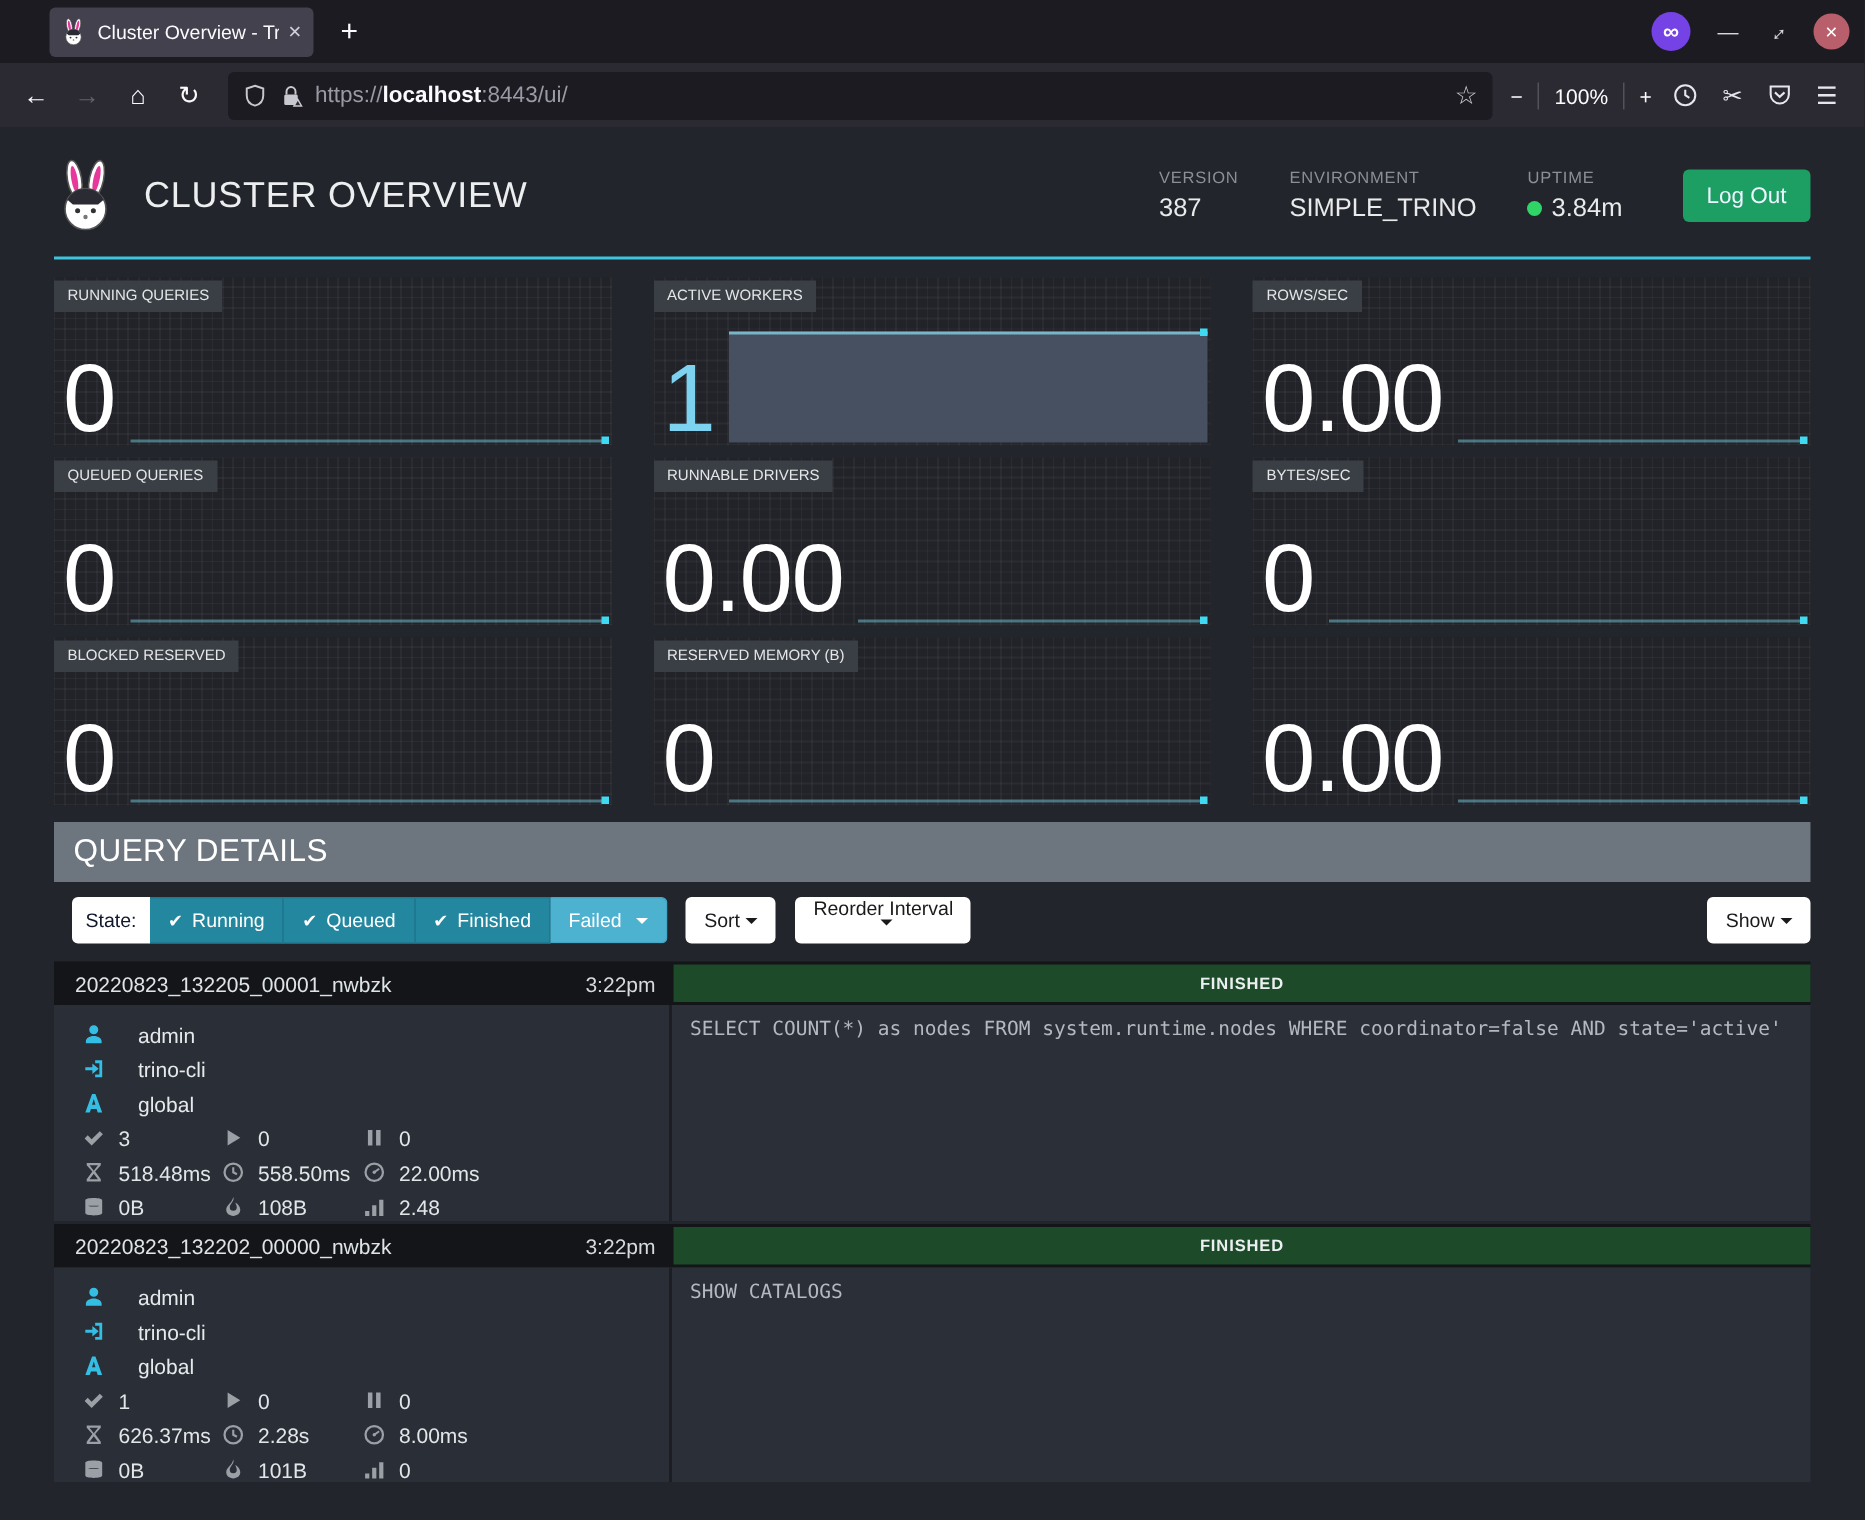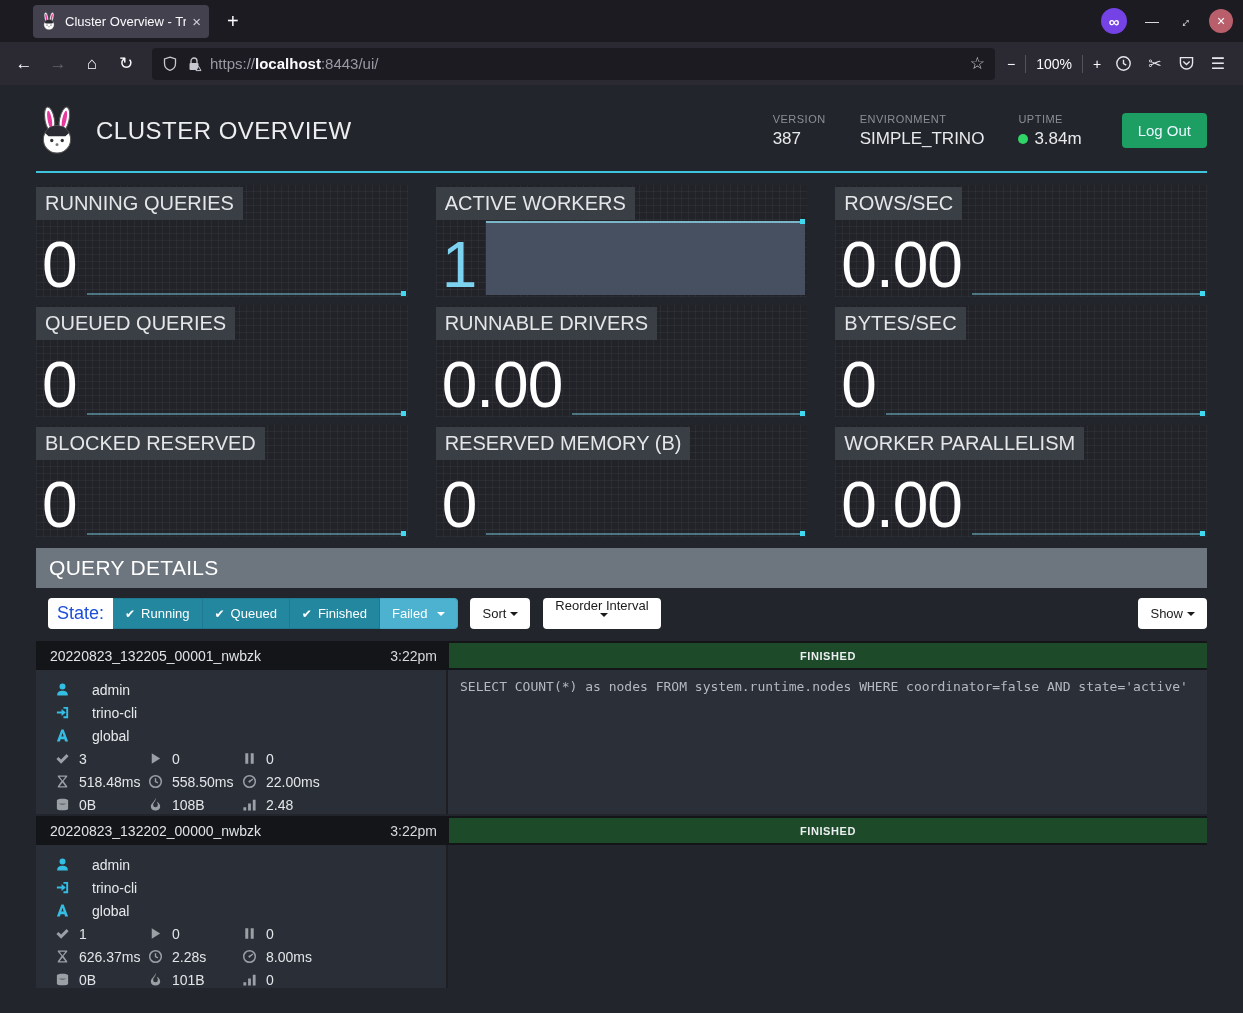--- a/index.html
+++ b/index.html
@@ -51,40 +51,40 @@
   .logout-btn { background:#1d9e62; color:#eaf6ff; border:none; border-radius:4px;
                 font-size:15px; padding:9px 16px; margin-left:6px; cursor:pointer; }
 
   
   .metrics { display:grid; grid-template-columns:repeat(3,1fr); gap:8px 28px; margin-top:12px; }
   .tile { height:112px; position:relative; background-color:#212329;
           background-image:
             repeating-linear-gradient(0deg, rgba(255,255,255,.04) 0 1px, transparent 1px 7px),
             repeating-linear-gradient(90deg, rgba(255,255,255,.04) 0 1px, transparent 1px 7px); }
   .tile .tlabel { position:absolute; top:2px; left:0; background:#3a3e45; color:#e4e6e8;
-                  font-size:20px; padding:5px 9px; }
+                  font-size:10px; padding:5px 9px; }
   .tile .trow { position:absolute; left:6px; right:2px; bottom:2px; height:78px;
                 display:flex; align-items:flex-end; }
   .tile .num { font-size:64px; line-height:.92; color:#ffffff; font-weight:400; letter-spacing:-1px; }
   .tile .num.cyan { color:#7dd3ef; }
   .spark { flex:1; height:74px; position:relative; margin-left:10px; }
   .spark .line { position:absolute; left:0; right:3px; bottom:0; border-bottom:2px solid rgba(120,200,220,.5); }
   .spark .dot { position:absolute; right:0; bottom:-1px; width:5px; height:5px; background:#3fd9f2; }
   .spark.filled .area { position:absolute; inset:0; background:#465061; border-top:2px solid rgba(140,215,235,.75); }
   .spark.filled .dot { bottom:auto; top:-2px; }
 
   
   .section-header { margin-top:11px; background:#6d757e; color:#fff; font-size:21px;
                     padding:8px 13px; letter-spacing:.3px; }
   .qd-toolbar { display:flex; align-items:center; margin-top:10px; }
   .search-input { width:534px; height:31px; border:none; border-radius:4px; background:#fff;
                   font-size:13px; color:#333; padding:0 11px; font-family:"Liberation Sans",sans-serif; }
   .search-input::placeholder { color:#8a8a8a; }
   .state-group { display:flex; margin-left:12px; height:31px; }
-  .state-label { background:#fff; color:#1d4ed8; font-size:18px; display:flex; align-items:center;
+  .state-label { background:#fff; color:#0f172a; font-size:13px; display:flex; align-items:center;
                  padding:0 9px; border-radius:4px 0 0 4px; }
   .sbtn { border:1px solid #1e7varl; }
   .state-group .sbtn { background:#22879f; color:#fff; font-size:13px; display:flex; align-items:center;
                        padding:0 12px; border:1px solid #1f7a91; border-left-width:0; gap:6px; cursor:pointer; }
   .state-group .sbtn.light { background:#4db1d0; border-color:#45a5c4; border-radius:0 4px 4px 0; }
   .check { font-size:12px; }
   .caret { display:inline-block; width:0; height:0; border-left:4px solid transparent;
            border-right:4px solid transparent; border-top:4px solid currentColor; margin-left:4px; }
   .wbtn { background:#fff; color:#1a1a1a; font-size:13px; border:none; border-radius:4px;
           height:31px; padding:0 12px; display:flex; align-items:center; cursor:pointer; }
@@ -293,21 +293,20 @@
         <span class="tlabel">RESERVED MEMORY (B)</span>
         <div class="trow">
             <span class="num">0</span>
           <span class="spark">
               <span class="line"></span>
               <span class="dot"></span>
             </span>
           </div>
       </div>
       <div class="tile">
-        <span class="tlabel">WORKER PARALLELISM</span>
         <div class="trow">
             <span class="num">0.00</span>
           <span class="spark">
               <span class="line"></span>
               <span class="dot"></span>
             </span>
           </div>
       </div>
     </div>
 
@@ -580,18 +579,21 @@
               <div class="stat-cell">
                   <span class="ic gray">
                     <svg viewBox="0 0 16 16">
                       <path fill="currentColor" d="M1.5 11h3v3.5h-3zM6.5 7h3v7.5h-3zM11.5 3h3v11.5h-3z"></path>
                     </svg>
                   </span>
                   <span>0</span>
                 </div>
             </div>
           </div>
+          <div class="q-right">
+            <pre>SHOW CATALOGS</pre>
+          </div>
         </div>
       </div>
 
     </div>
   </div>
 </div>
 
 </body></html>

